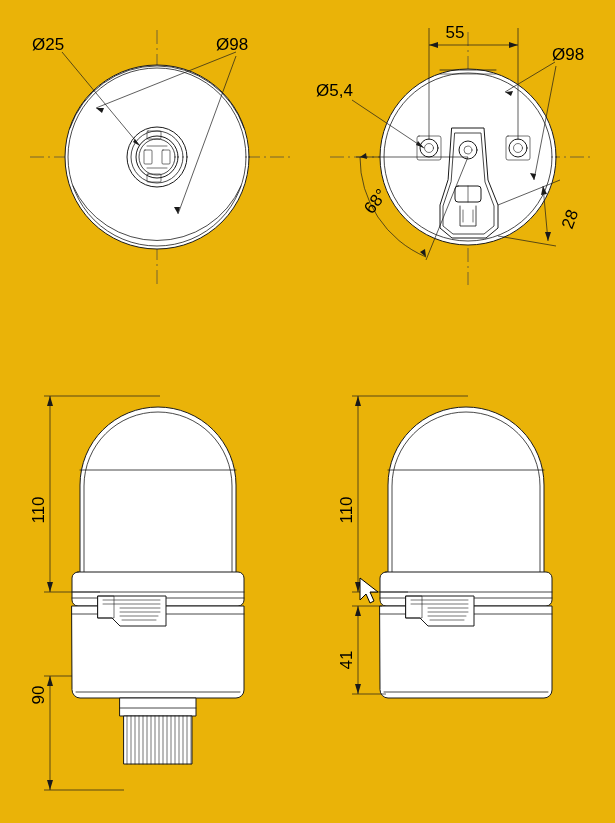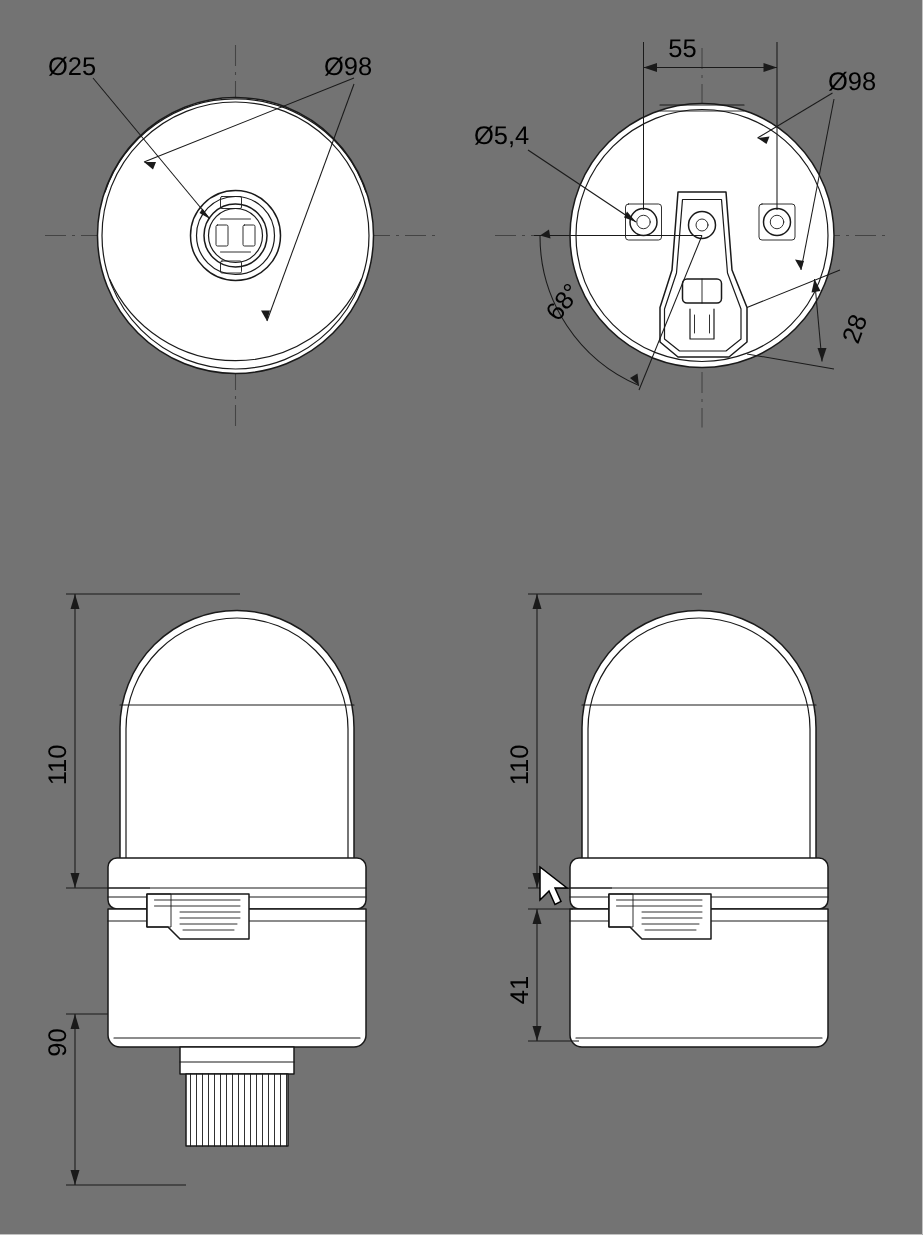--- a/index.html
+++ b/index.html
@@ -9,21 +9,21 @@
   }
   body {
     font-family: "Liberation Sans", sans-serif;
     color: #000000;
   }
   #sheet {
     position: relative;
     width: 615px;
     height: 823px;
     overflow: hidden;
-    background: #737373;
+    background: #eab308;
   }
   svg.drawing {
     position: absolute;
     left: 0;
     top: 0;
     width: 615px;
     height: 823px;
   }
   .dimtext {
     font-family: "Liberation Sans", sans-serif;

